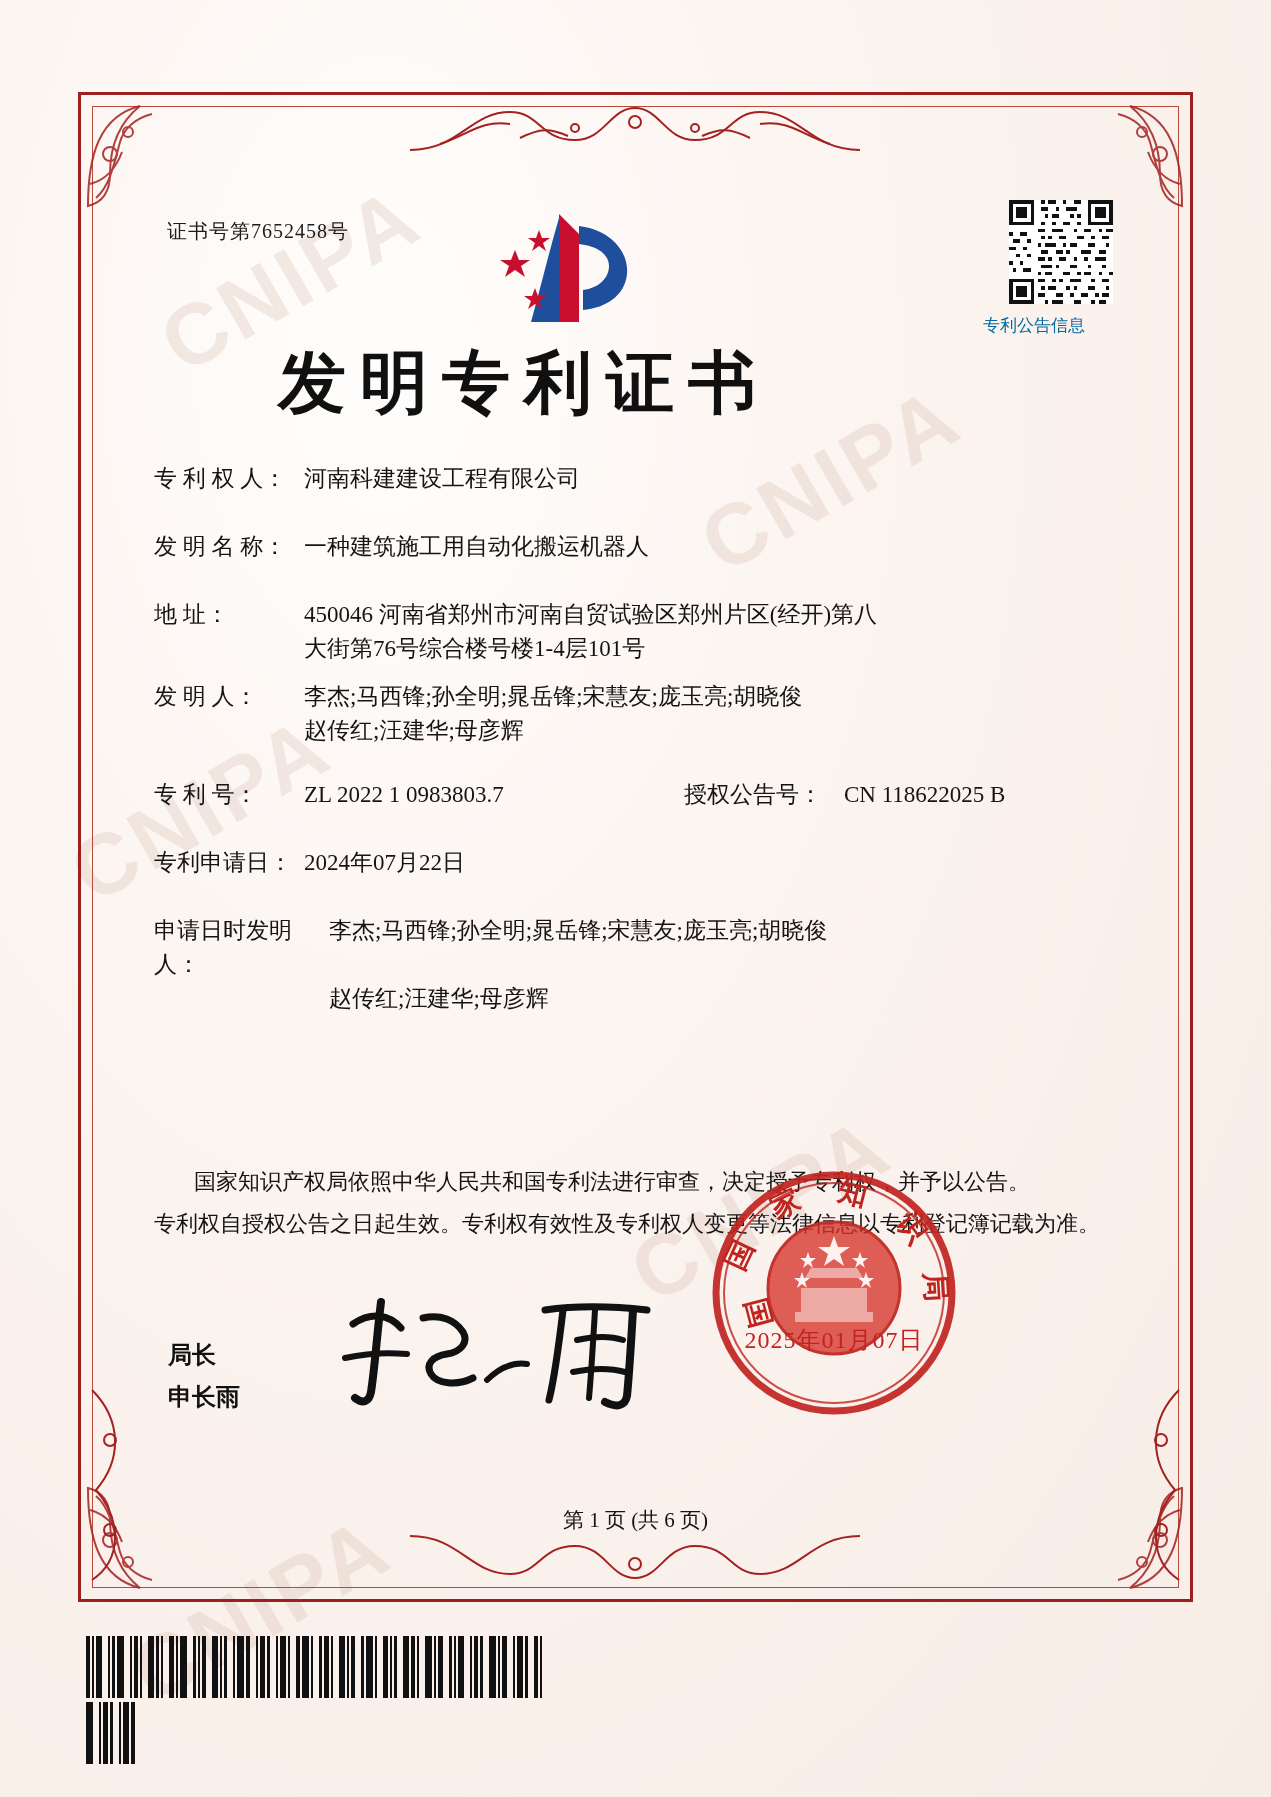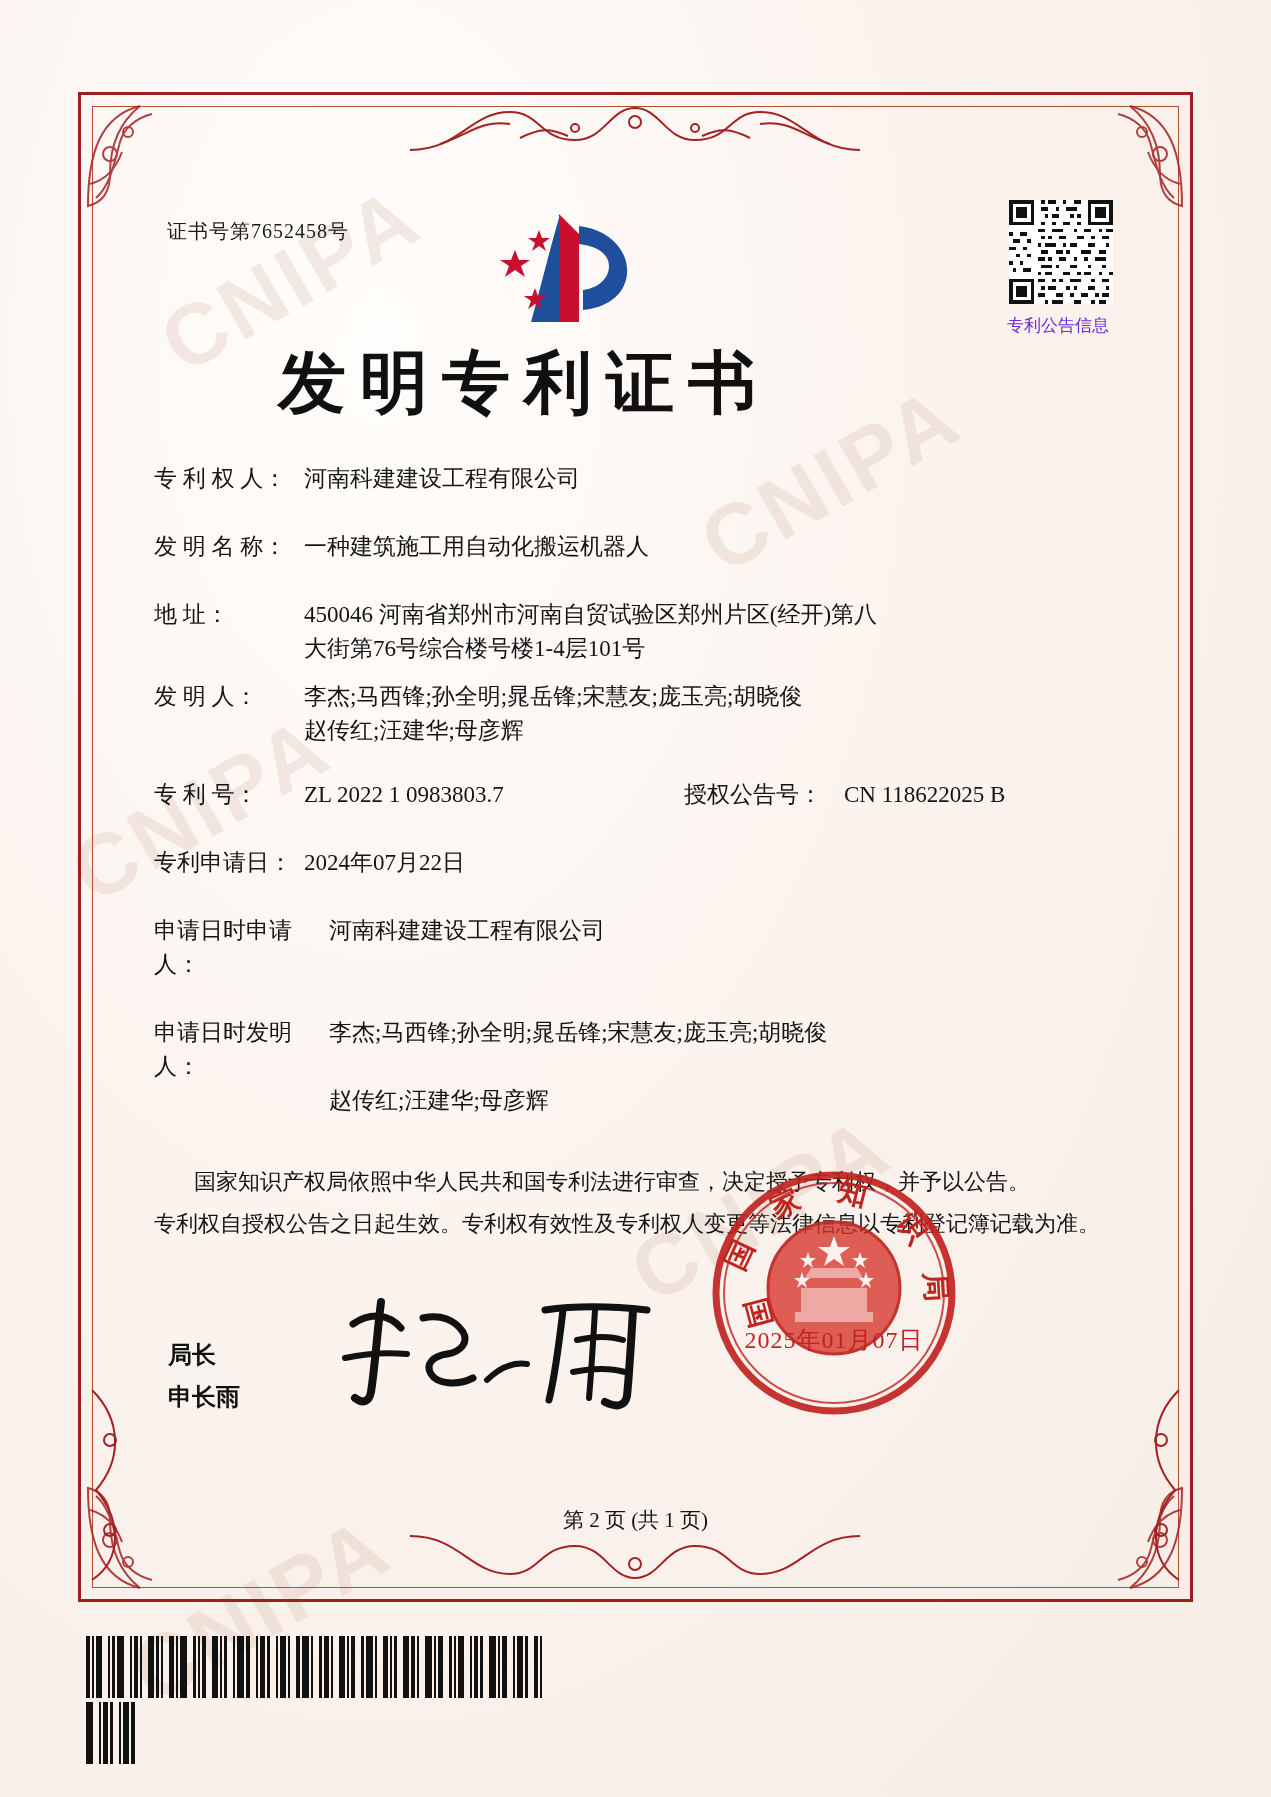--- a/index.html
+++ b/index.html
@@ -105,23 +105,22 @@
   }
   .qr {
     position: absolute;
     right: 66px; top: 94px;
     width: 104px; height: 104px;
   }
   .qr-caption {
     position: absolute;
     right: 46px; top: 208px;
     width: 150px;
-    text-align: center;
     font-size: 17px;
-    color: #6d28d9;
+    color: #0369a1;
   }
   .title {
     position: absolute;
     left: 0; top: 232px;
     width: 864px;
     text-align: center;
     font-size: 68px;
     font-weight: bold;
     letter-spacing: 14px;
     color: #101010;
@@ -459,23 +458,20 @@
         <span class="lbl">专  利  号：</span><span class="val">ZL 2022 1 0983803.7</span>
         <span class="right">
           <span class="lbl">授权公告号：</span><span class="val">CN 118622025 B</span>
         </span>
       </div>
 
       <div class="row two-col">
         <span class="lbl" style="letter-spacing:0;">专利申请日：</span><span class="val">2024年07月22日</span>
       </div>
 
-      <div class="row">
-        <span class="lbl" style="width:175px;letter-spacing:0;">申请日时申请人：</span><span class="val">河南科建建设工程有限公司</span>
-      </div>
 
       <div class="row">
         <span class="lbl" style="width:175px;letter-spacing:0;">申请日时发明人：</span><span class="val">李杰;马西锋;孙全明;晁岳锋;宋慧友;庞玉亮;胡晓俊</span>
         <span class="val2" style="margin-left:175px;">赵传红;汪建华;母彦辉</span>
       </div>
 
     </div>
 
     <div class="para para1">国家知识产权局依照中华人民共和国专利法进行审查，决定授予专利权，并予以公告。</div>
     <div class="para para2">专利权自授权公告之日起生效。专利权有效性及专利权人变更等法律信息以专利登记簿记载为准。</div>
@@ -530,21 +526,21 @@
       </text>
       <text font-size="29" fill="#c0241f" font-family="DejaVu Serif, serif" font-weight="bold">
         <textPath href="#sealArcBottom" startOffset="3%">国</textPath>
       </text>
       <text font-size="29" fill="#c0241f" font-family="DejaVu Serif, serif" font-weight="bold">
         <textPath href="#sealArc" startOffset="93%">局</textPath>
       </text>
     </svg>
     <div class="seal-date">2025年01月07日</div>
 
-    <div class="page-no">第 2 页 (共 1 页)</div>
+    <div class="page-no">第 1 页 (共 6 页)</div>
   </div>
 
   <div class="barcode">
     <span style="width:4px"></span><span style="width:2px"></span><span style="width:6px"></span>
     <span style="width:2px"></span><span style="width:3px"></span><span style="width:7px"></span>
     <span style="width:2px"></span><span style="width:4px"></span><span style="width:2px"></span>
     <span style="width:6px"></span><span style="width:3px"></span><span style="width:2px"></span>
     <span style="width:5px"></span><span style="width:2px"></span><span style="width:7px"></span>
     <span style="width:3px"></span><span style="width:2px"></span><span style="width:4px"></span>
     <span style="width:6px"></span><span style="width:2px"></span><span style="width:3px"></span>

